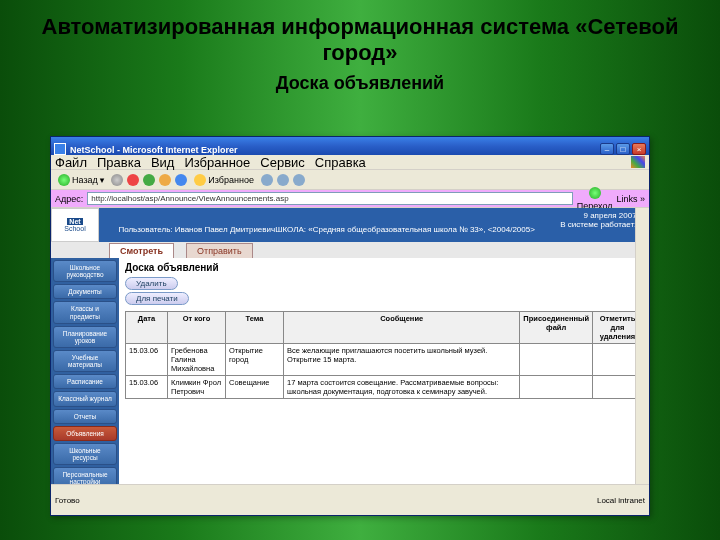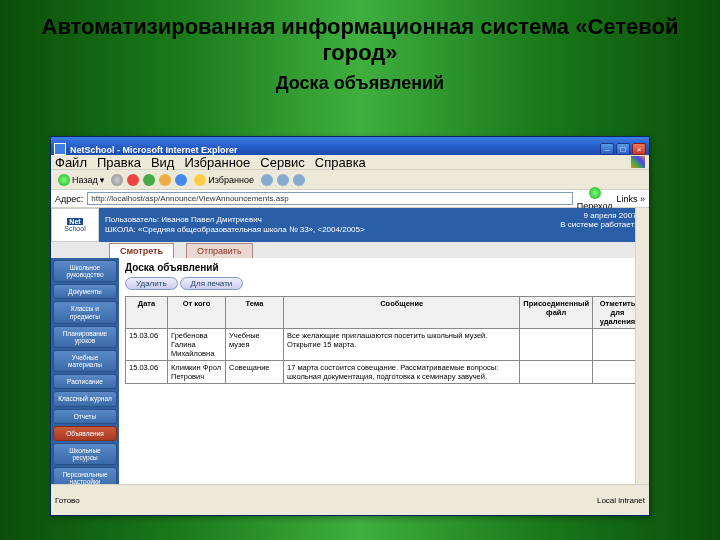--- a/index.html
+++ b/index.html
@@ -39,45 +39,45 @@
   .tool-ico { width: 12px; height: 12px; border-radius: 50%; }
   .ico-back { background: radial-gradient(#7f7,#2a2); }
   .ico-fwd { background: radial-gradient(#ccc,#888); }
   .ico-x { background: #e44; }
   .ico-refresh { background: #4a4; }
   .ico-home { background: #ea4; }
   .ico-search { background: #48e; }
   .ico-fav { background: #fc4; }
   .ico-generic { background: #8ac; }
 
-  .addrbar { height: 18px; background: #ffffff; display: flex; align-items: center; padding: 0 4px; gap: 4px; border-bottom: 1px solid #d4d0c8; font-size: 9px; }
+  .addrbar { height: 18px; background: #f0abfc; display: flex; align-items: center; padding: 0 4px; gap: 4px; border-bottom: 1px solid #d4d0c8; font-size: 9px; }
   .addr-input { flex: 1; background: #fff; border: 1px solid #7f9db9; height: 13px; padding: 0 3px; font-size: 8px; color: #333; display: flex; align-items: center; }
   .go-btn { display: flex; align-items: center; gap: 2px; flex-direction: column; }
 
   .page { position: absolute; top: 71px; left: 0; right: 0; bottom: 15px; background: #fff; overflow: hidden; }
 
   .header-band { height: 34px; background: #2a5fa8; display: flex; color: #fff; }
   .logo-box { width: 48px; height: 34px; background: #fff; border: 1px solid #ccc; display: flex; flex-direction: column; align-items: center; justify-content: center; font-size: 7px; color: #1a4a8a; }
   .logo-box .net { background: #1a4a8a; color: #fff; padding: 0 2px; font-weight: bold; }
-  .header-text { flex: 1; padding: 17px 6px; font-size: 8px; line-height: 1.3; display: flex; flex-direction: column; justify-content: center; }
+  .header-text { flex: 1; padding: 17px 6px; font-size: 8px; line-height: 1.3; display: flex; flex-direction: row; justify-content: center; }
   .header-right { padding: 3px 6px; text-align: right; font-size: 8px; }
 
   .tabs-row { height: 16px; background: #e8e8e8; display: flex; align-items: flex-end; padding-left: 58px; }
   .tab { padding: 2px 10px; font-size: 9px; border: 1px solid #a88; border-bottom: none; margin-right: 12px; color: #832; }
   .tab.active { background: #fff; font-weight: bold; }
   .tab.inactive { background: #e8d8d0; }
 
   .content-area { display: flex; height: calc(100% - 50px); }
   .sidebar { width: 68px; background: #3060a0; padding: 2px; display: flex; flex-direction: column; gap: 2px; }
   .side-item { background: linear-gradient(#5a8ac8,#3a6aa8); border: 1px solid #2a5088; border-radius: 3px; color: #fff; font-size: 6.5px; padding: 3px 2px; text-align: center; line-height: 1.1; }
   .side-item.active { background: linear-gradient(#c85a3a,#a83a2a); border-color: #882a1a; }
 
   .main-panel { flex: 1; background: #fff; padding: 4px 6px; overflow: hidden; }
   .panel-title { font-size: 10px; font-weight: bold; margin-bottom: 4px; color: #000; }
-  .pill-btns { display: flex; flex-direction: row; gap: 2px; margin-bottom: 6px; }
+  .pill-btns { display: flex; flex-direction: column; gap: 2px; margin-bottom: 6px; }
   .pill { display: inline-block; background: linear-gradient(#eef,#cce); border: 1px solid #7a9ac8; border-radius: 8px; padding: 1px 10px; font-size: 8px; color: #246; width: fit-content; }
 
   table.msg { width: 100%; border-collapse: collapse; font-size: 7.5px; }
   table.msg th, table.msg td { border: 1px solid #888; padding: 2px 3px; text-align: left; vertical-align: top; }
   table.msg th { background: #f0f0f0; text-align: center; font-weight: bold; }
   .col-date { width: 42px; }
   .col-from { width: 58px; }
   .col-subj { width: 58px; }
   .col-attach { width: 72px; }
   .col-mark { width: 50px; }
@@ -196,21 +196,21 @@
               <th class="col-subj">Тема</th>
               <th>Сообщение</th>
               <th class="col-attach">Присоединенный файл</th>
               <th class="col-mark">Отметить для удаления</th>
             </tr>
           </thead>
           <tbody id="tbody">
               <tr>
                 <td>15.03.06</td>
                 <td>Гребенова Галина Михайловна</td>
-                <td>Учебные музея</td>
+                <td>Открытие город</td>
                 <td>Все желающие приглашаются посетить школьный музей. Открытие 15 марта.</td>
                 <td></td>
                 <td></td>
               </tr>
               <tr>
                 <td>15.03.06</td>
                 <td>Климкин Фрол Петрович</td>
                 <td>Совещание</td>
                 <td>17 марта состоится совещание. Рассматриваемые вопросы: школьная документация, подготовка к семинару завучей.</td>
                 <td></td>

